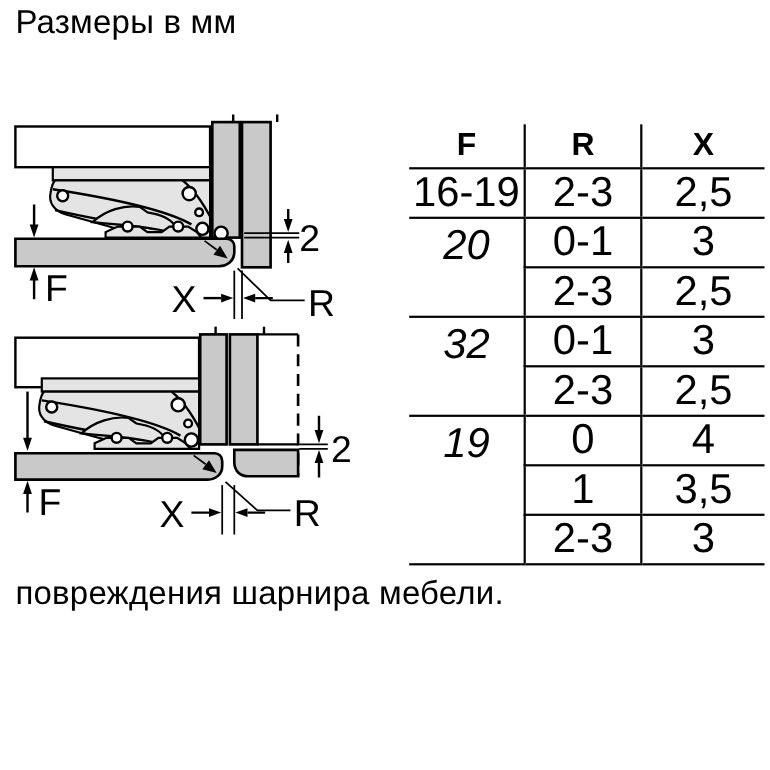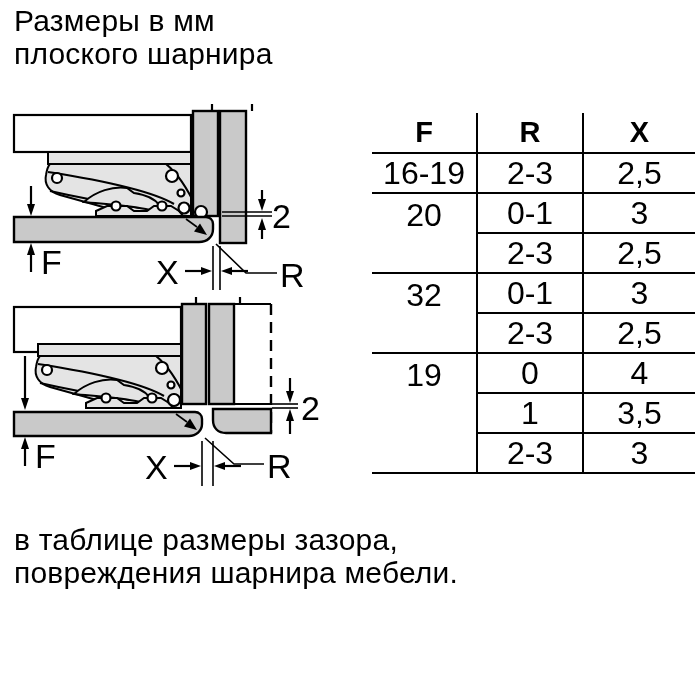--- a/index.html
+++ b/index.html
@@ -7,44 +7,43 @@
     position:relative;width:700px;height:700px;background:#ffffff;
     font-family:"Liberation Sans",sans-serif;color:#000;overflow:hidden;
   }
   .titles{position:absolute;left:14px;top:5px;font-size:30px;line-height:32.5px;letter-spacing:.2px;}
   .footer{position:absolute;left:14px;top:524px;font-size:30px;line-height:32.5px;letter-spacing:.2px;}
   .diagsvg{position:absolute;left:0;top:100px;}
   
   table.gap{position:absolute;left:372px;top:113px;border-collapse:collapse;table-layout:fixed;}
   table.gap td{
     border-bottom:2.5px solid #000;text-align:center;vertical-align:middle;
-    font-size:32px;padding:0;height:38px;overflow:hidden;
+    font-size:38px;padding:0;height:38px;overflow:hidden;
   }
   table.gap tr.head td{font-weight:bold;font-size:29px;height:39px;border-bottom:2.5px solid #000;}
   table.gap td.vl{border-left:2.5px solid #000;}
-  table.gap td.grp{vertical-align:top;padding-top:3px;}
+  table.gap td.grp{vertical-align:top;padding-top:3px;font-style:italic;}
   
   .diagsvg *{vector-effect:none;}
   .ln{fill:none;stroke:#000;stroke-width:2.2;}
   .thin{fill:none;stroke:#000;stroke-width:1.6;}
   .wh{fill:#ffffff;stroke:#000;stroke-width:2.2;}
   .panel{fill:#c9c9c9;stroke:#000;stroke-width:2.4;}
   .hg{fill:#e4e4e4;stroke:#000;stroke-width:2;}
   .blk{fill:#000;stroke:none;}
   .dash{fill:none;stroke:#000;stroke-width:2.4;stroke-dasharray:11 7;}
   .lbl{font-family:"Liberation Sans",sans-serif;font-size:34px;fill:#000;stroke:none;}
 </style>
 </head>
 <body>
 
 <div class="page">
 
   <div class="titles">
     <div>Размеры в мм</div>
-    <div>плоского шарнира</div>
   </div>
 
   <svg class="diagsvg" width="368" height="392" viewBox="0 100 368 392" xmlns="http://www.w3.org/2000/svg">
 
     <defs>
       <g id="hinge">
         <rect x="48" y="152" width="143" height="12" class="hg"></rect>
         <path class="hg" d="M50,164 L191,164 L191,216 L152,216 C130,216 110,209 96,205 L60,195 C49,192 44,184 46,175 C47,169 48,166 50,164 Z"></path>
         <path class="ln" d="M48,172 C100,180 150,190 174,204"></path>
         <path class="ln" d="M50,191 C85,199 115,204 140,208"></path>
@@ -202,17 +201,16 @@
       <td class="vl">3,5</td>
     </tr>
     <tr>
       <td class="vl">2-3</td>
       <td class="vl">3</td>
     </tr>
   </tbody>
     </table>
 
   <div class="footer">
-    <div>в таблице размеры зазора,</div>
     <div>повреждения шарнира мебели.</div>
   </div>
 
 </div>
 
 </body></html>

